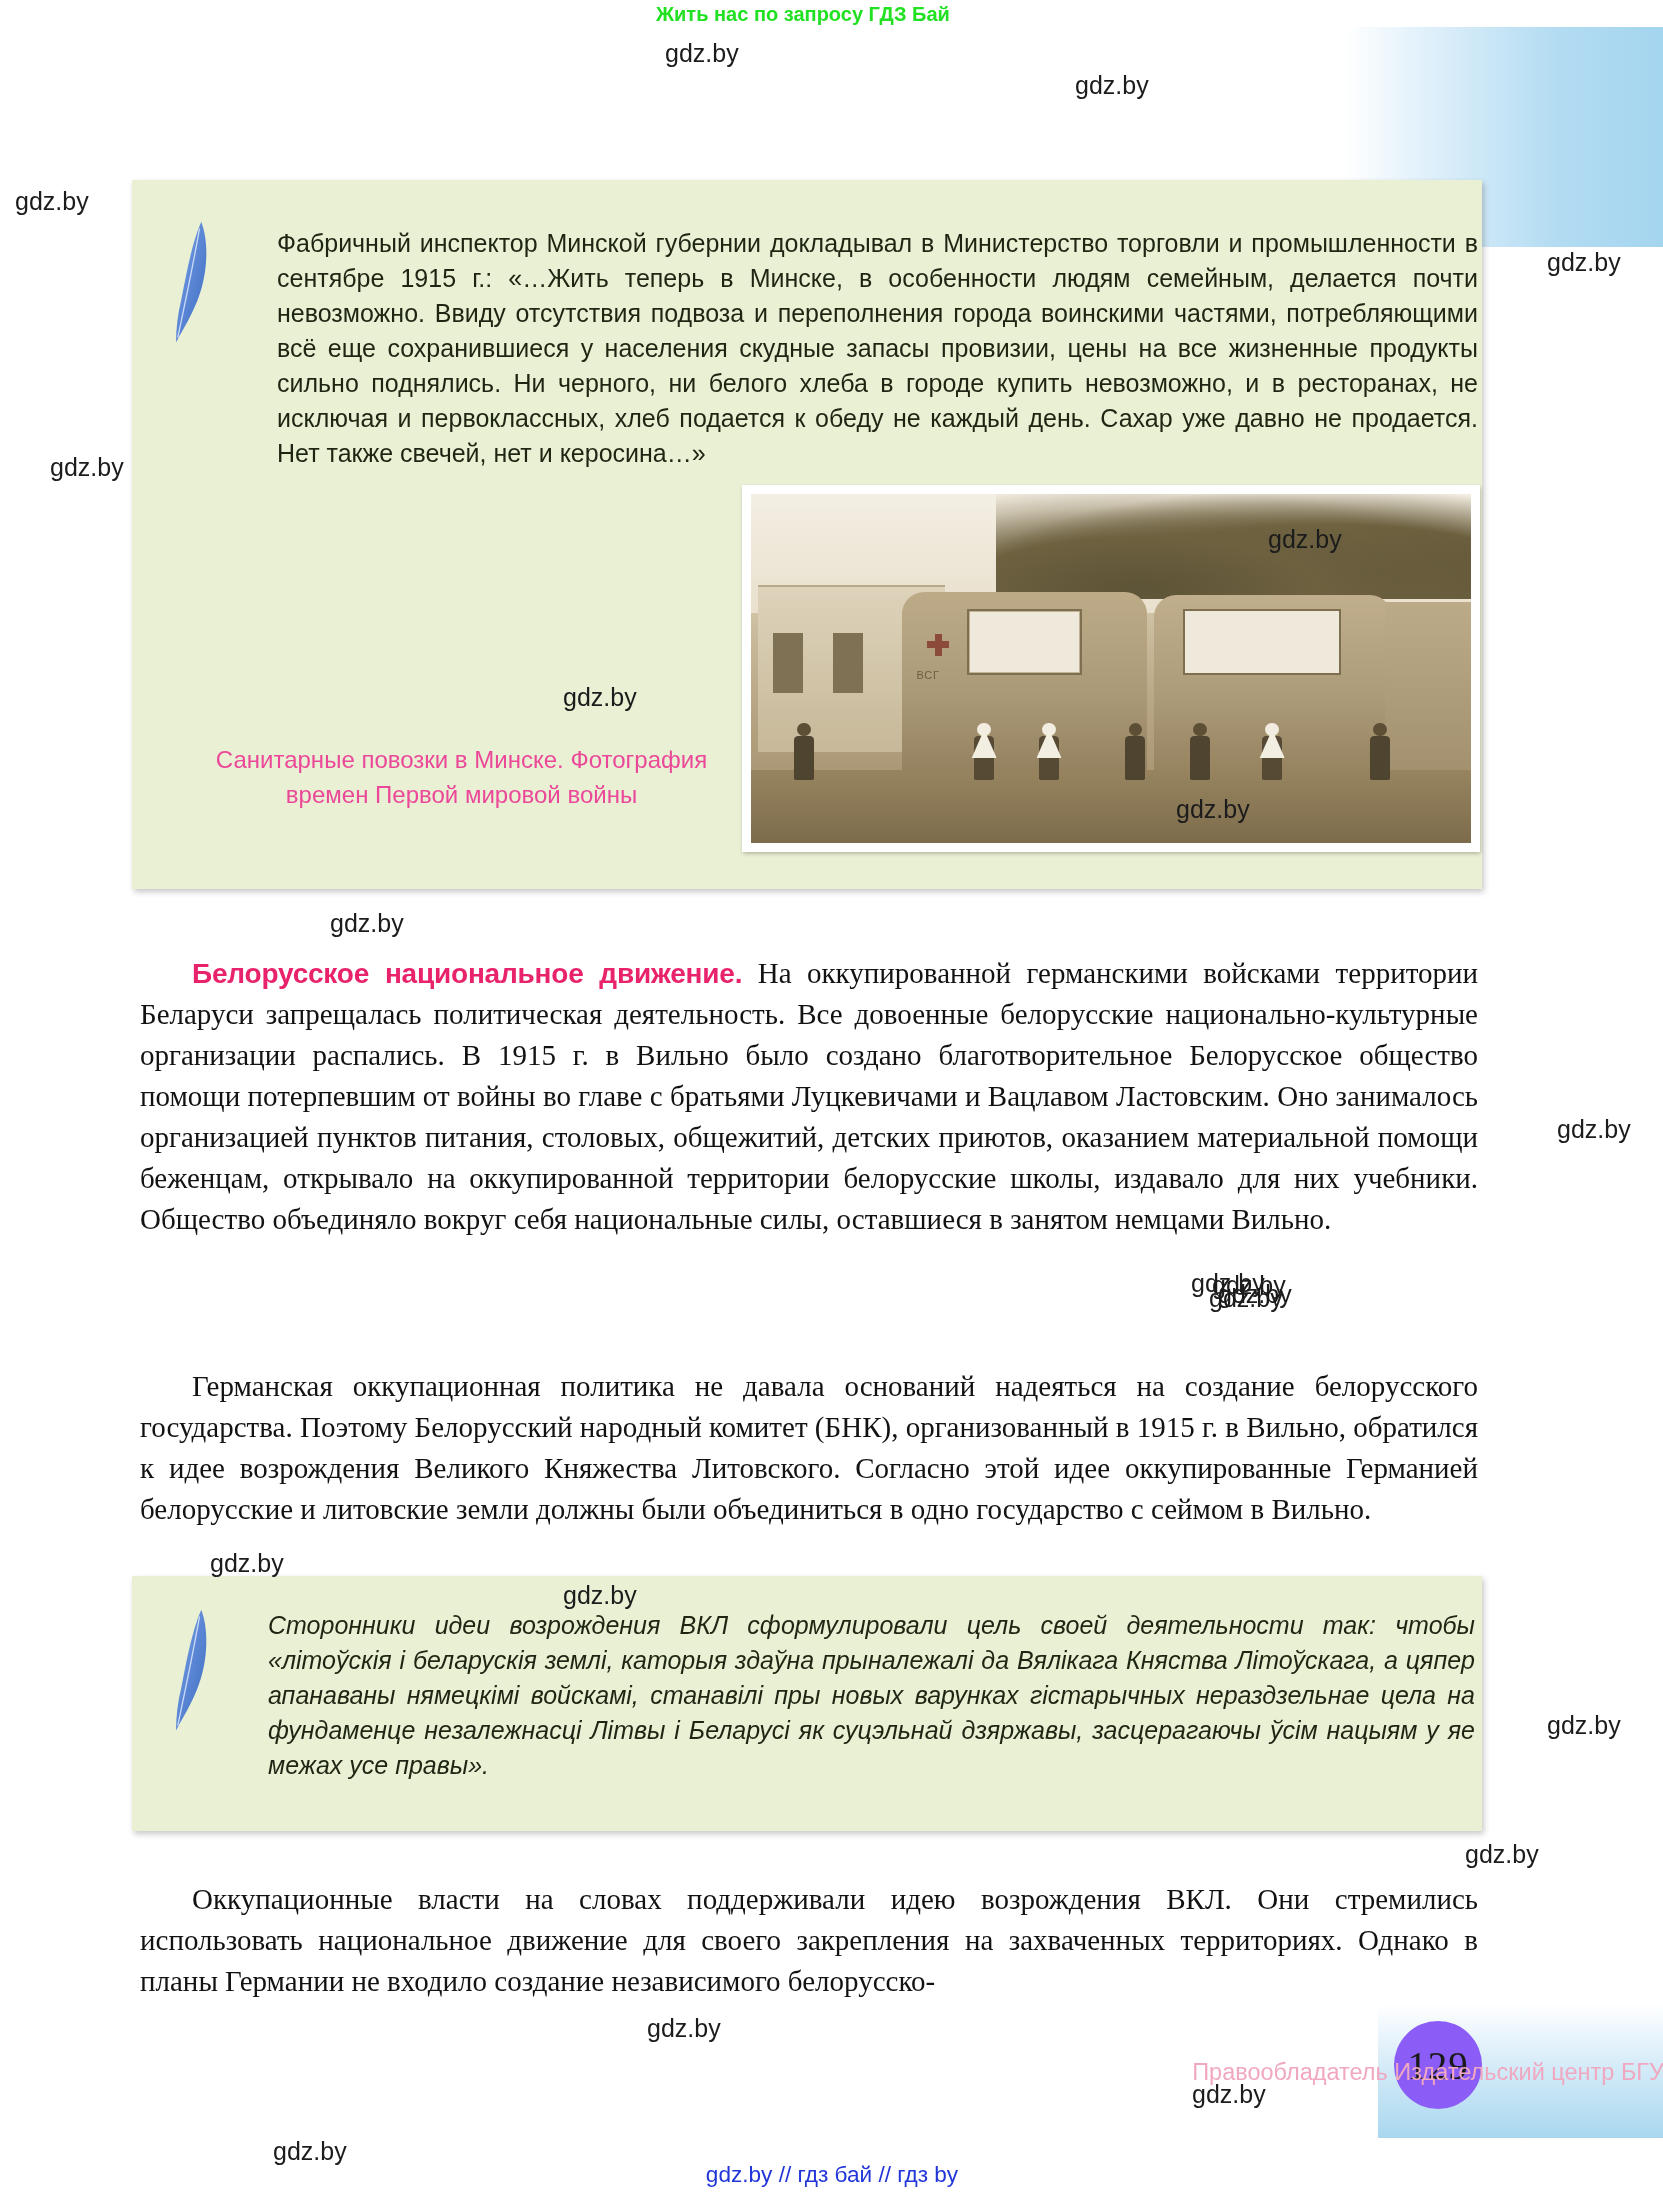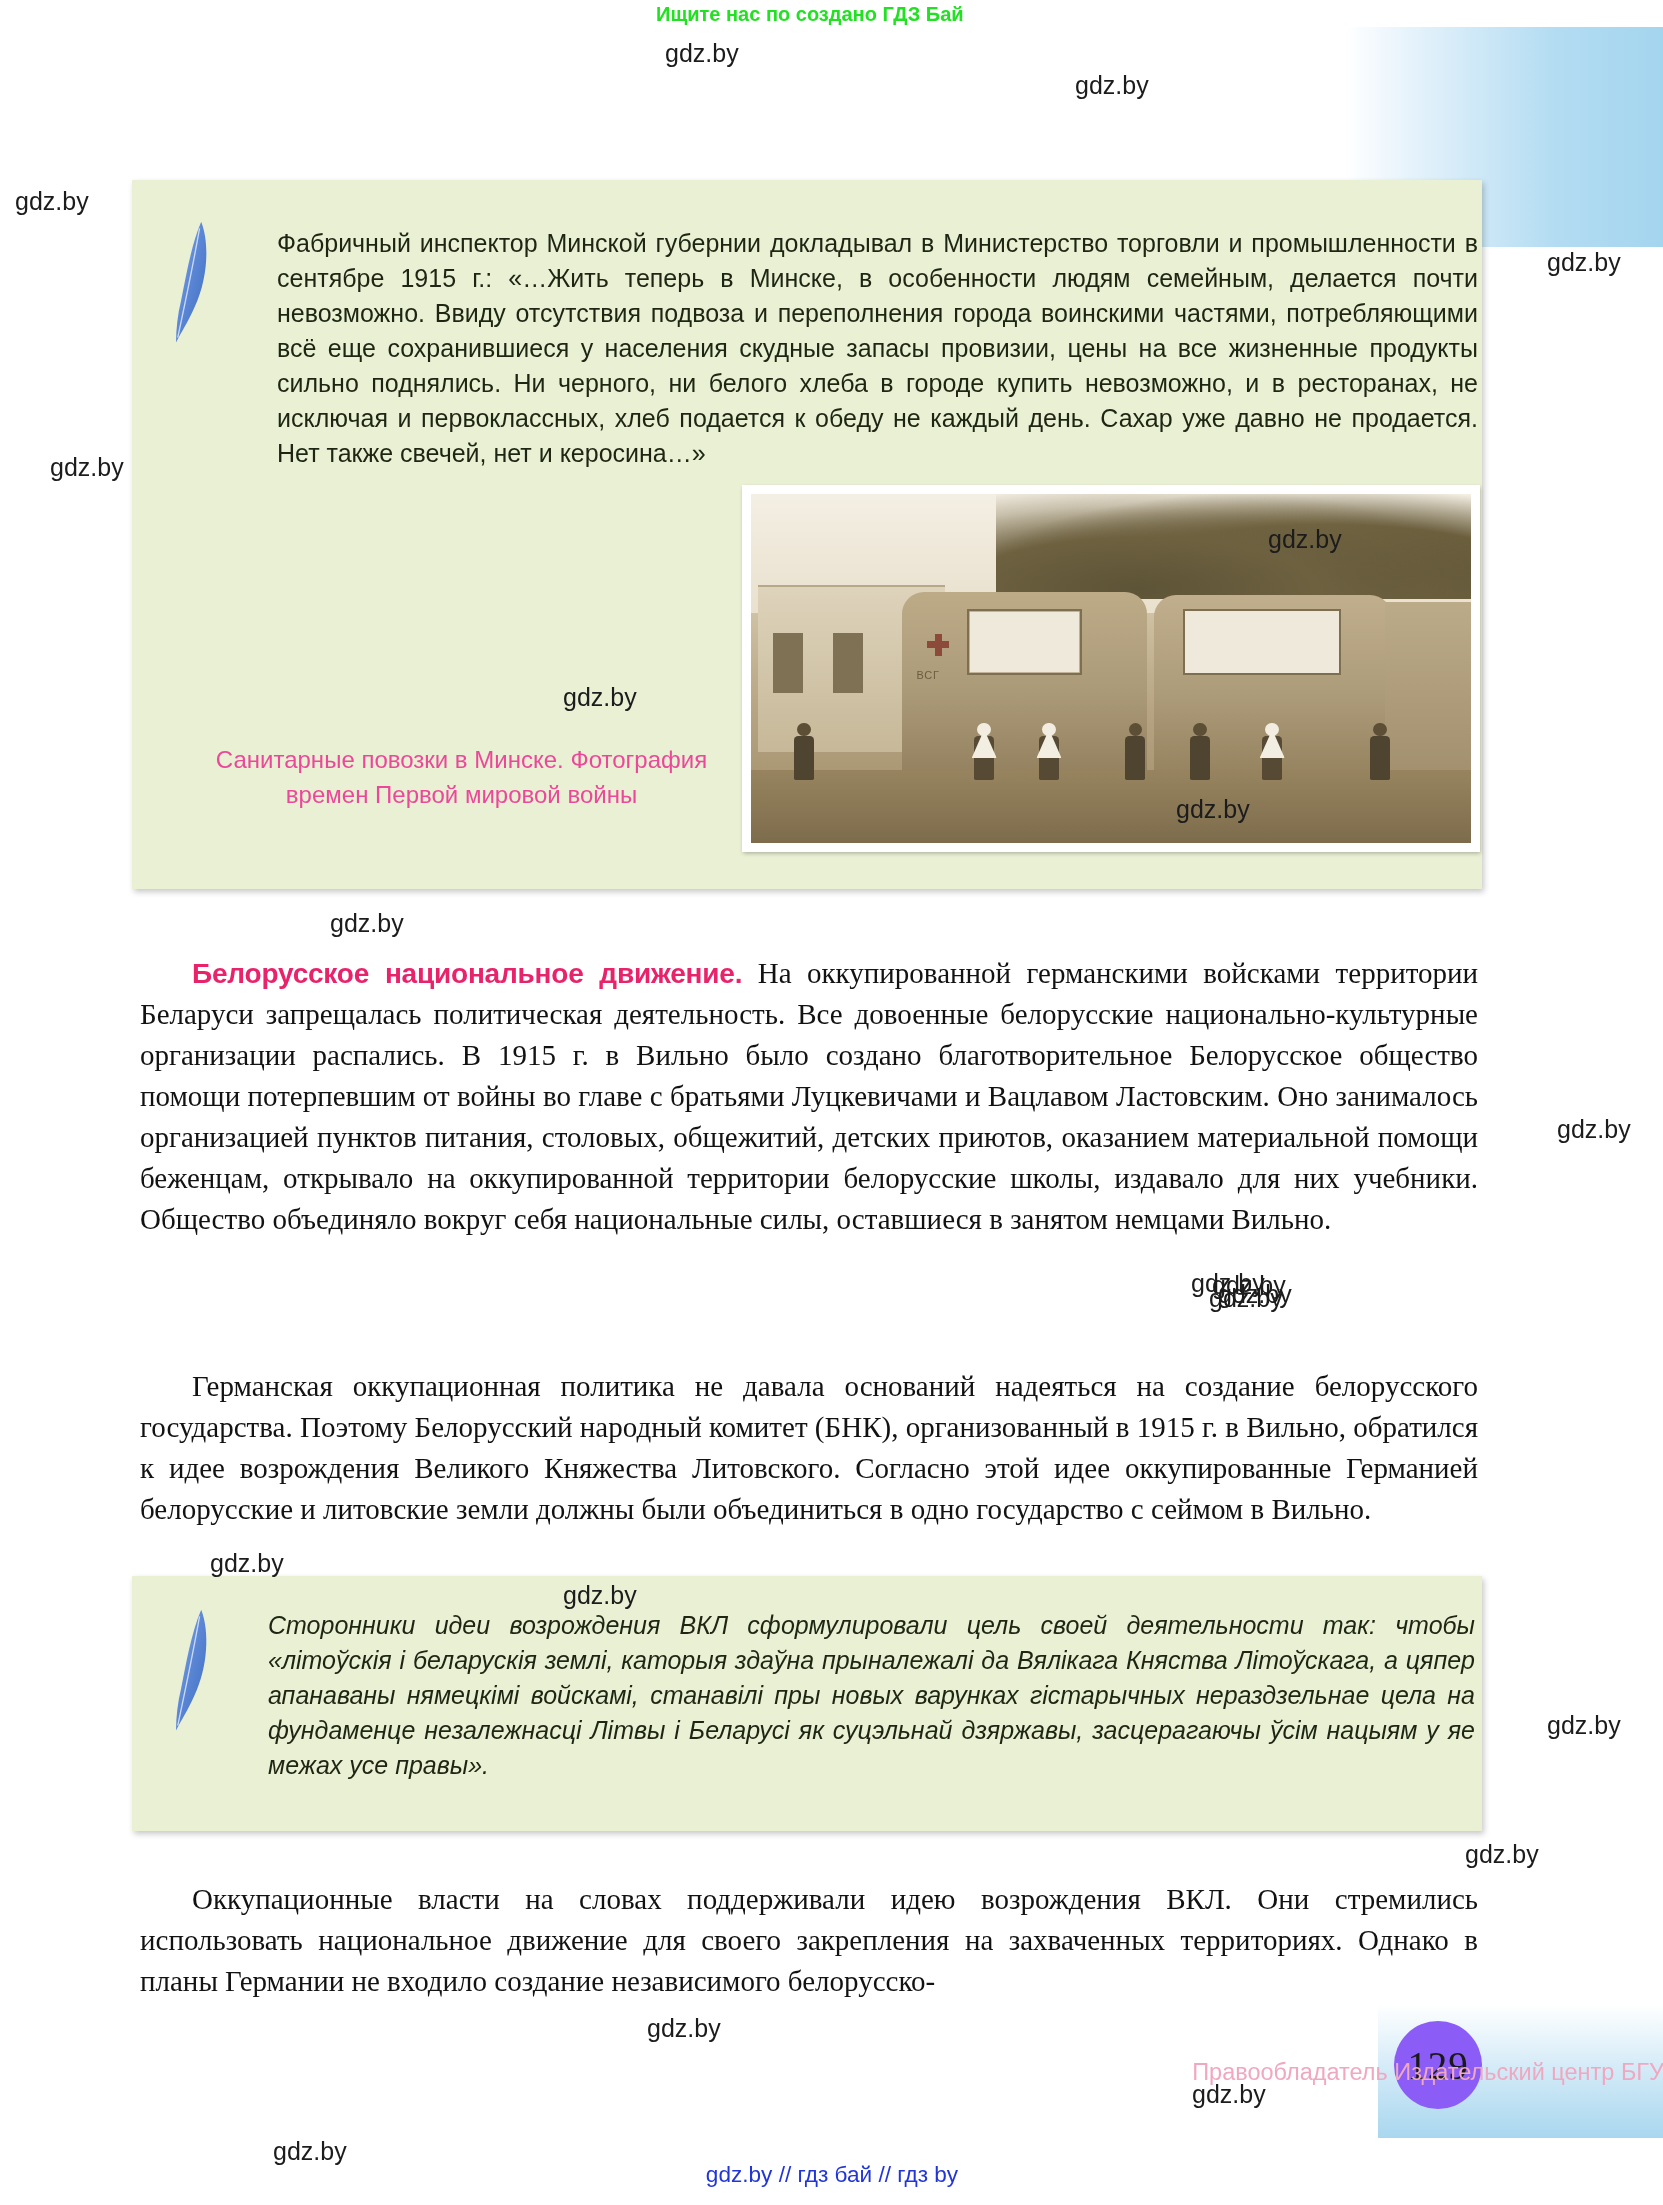--- a/index.html
+++ b/index.html
@@ -213,21 +213,21 @@
     font-size: 22.6px;
     color: #2236d8;
     z-index: 20;
   }
 </style>
 </head>
 <body>
 
 <div class="corner-band"></div>
 
-<div class="wm-green" style="left:656px; top:3.4px;">Ищите нас по создано ГДЗ Бай</div>
+<div class="wm-green" style="left:656px; top:3.4px;">Жить нас по запросу ГДЗ Бай</div>
 
 <div class="note-box b1"></div>
 
 <div class="feather f1">
   <svg viewBox="0 0 62 150" width="52" height="126" aria-hidden="true">
     <defs>
       <linearGradient id="fg1" x1="0" y1="0" x2="1" y2="1">
         <stop offset="0%" stop-color="#9bb9e8"></stop>
         <stop offset="45%" stop-color="#5c88d6"></stop>
         <stop offset="100%" stop-color="#3f6bc0"></stop>

